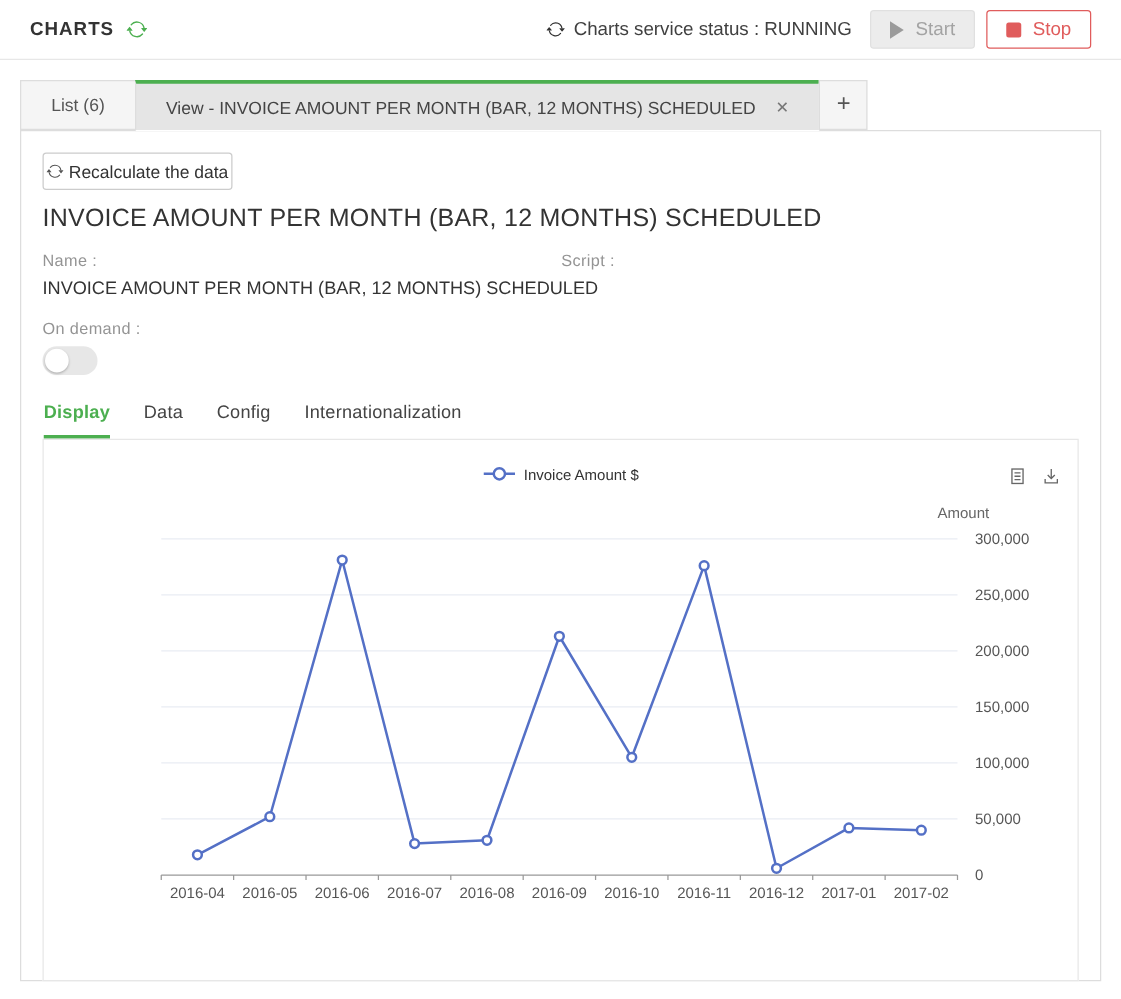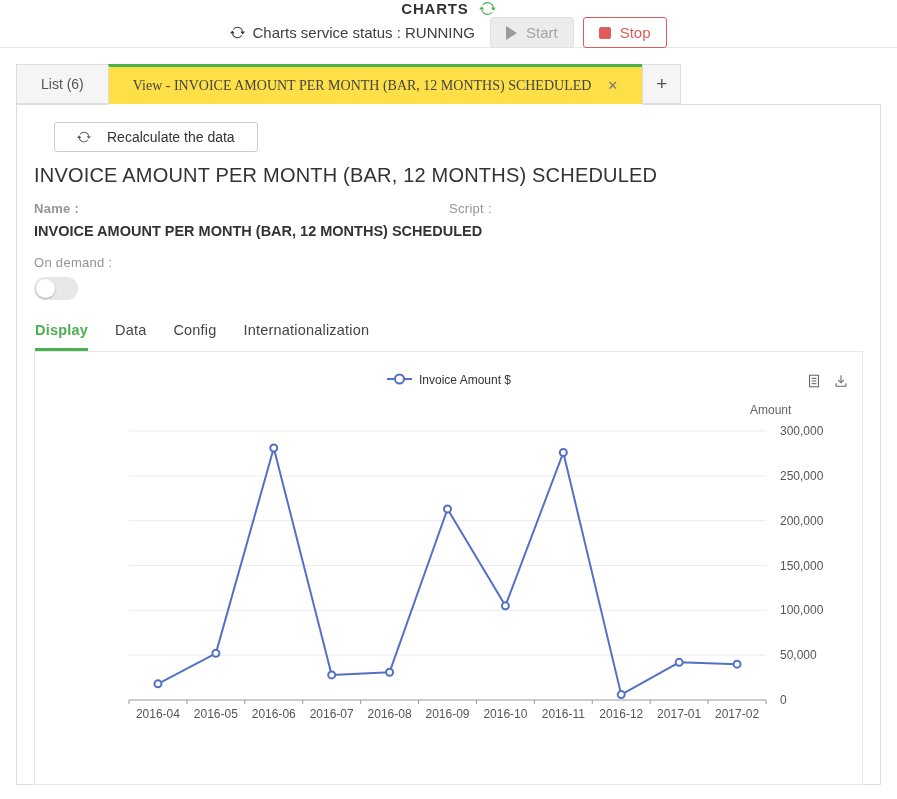--- a/index.html
+++ b/index.html
@@ -1,51 +1,51 @@
 <!DOCTYPE html>
 <html><head>
 <meta charset="utf-8">
 <style>
   * { margin:0; padding:0; box-sizing:border-box; }
   html,body { width:897px; background:#fff; font-family:"Liberation Sans", sans-serif; color:#333; }
   body { height:799px; overflow:hidden; }
 
   
   .app-header { height:48px; display:flex; align-items:center; justify-content:space-between;
-    padding:0 24px 0 24px; border-bottom:1px solid #e7e7e7;flex-direction:column; }
+    padding:0 24px 0 24px; border-bottom:1px solid #e7e7e7; }
   .app-title-wrap { display:flex; align-items:center; gap:10px; }
   .app-title { font-size:15px; font-weight:600; letter-spacing:0.8px; color:#333; }
   .icon-refresh { width:17px; height:17px; display:inline-block; }
   .header-right { display:flex; align-items:center; gap:9px; }
   .status-wrap { display:flex; align-items:center; gap:7px; font-size:15px; color:#404040; margin-right:6px; }
   .btn { display:inline-flex; align-items:center; gap:9px; font-size:15px; border-radius:3px;
     padding:6px 15px; cursor:pointer; border:1px solid transparent; background:#fff;
     font-family:"Liberation Sans", sans-serif; }
   .btn-start { background:#ececec; border-color:#e0e0e0; color:#a3a3a3; cursor:default;align-items:center; }
   .btn-stop { border-color:#e05c5c; color:#e05c5c; }
   .play-glyph { width:0; height:0; border-left:11px solid #9b9b9b; border-top:7px solid transparent; border-bottom:7px solid transparent; }
   .stop-glyph { width:12px; height:12px; background:#e05c5c; border-radius:2px; }
 
   
   .tabstrip { display:flex; align-items:flex-end; margin:16px 16px 0 16px; position:relative; z-index:2; }
   .tab { height:40px; display:flex; align-items:center; padding:0 24px; font-size:14px; color:#555;
     background:#f5f5f5; border:1px solid #ddd; cursor:pointer; }
   .tab + .tab { margin-left:-1px; }
-  .tab.active { background:#fde047; border-top:3px solid #4caf50; border-bottom:1px solid #fff;
-    margin-bottom:-1px; height:41px; color:#444;font-family:Liberation Serif, serif; }
+  .tab.active { background:#e5e5e5; border-top:3px solid #4caf50; border-bottom:1px solid #fff;
+    margin-bottom:-1px; height:41px; color:#444; }
   .tab-close { margin-left:16px; color:#777; font-size:13px; cursor:pointer; }
   .tab-add { padding:0 13px; font-size:19px; color:#555; }
 
   
   .panel { margin:0 16px; border:1px solid #ddd; background:#fff; height:681px; padding:17px; }
-  .btn-recalc { border:1px solid #ccc; color:#333; font-size:14px; padding:6px 22px; gap:16px;margin-left:20px; }
+  .btn-recalc { border:1px solid #ccc; color:#333; font-size:14px; padding:6px 2px; gap:4px; }
   .btn-recalc .icon-refresh { width:14px; height:14px; }
   .view-title { font-size:20px; font-weight:500; color:#333; margin:12px 0 14px 0; letter-spacing:0.2px; }
   .fields-row { display:flex; }
-  .field-col-left { width:415px;font-weight:bold; }
+  .field-col-left { width:415px; }
   .field-label { font-size:13px; color:#949494; letter-spacing:0.3px; }
   .field-value { font-size:14.5px; color:#333; margin-top:7px; white-space:nowrap; }
   .ondemand { margin-top:16px; }
   .toggle { margin-top:7px; width:44px; height:23px; background:#e7e7e7; border-radius:12px; position:relative; cursor:pointer; }
   .toggle-knob { position:absolute; left:2px; top:2px; width:19px; height:19px; background:#fff; border-radius:50%;
     box-shadow:0 1px 2px rgba(0,0,0,.25); }
 
   
   .subtabs { display:flex; gap:27px; margin-top:22px; padding-left:1px; }
   .subtab { font-size:14.5px; color:#444; padding-bottom:10px; cursor:pointer; letter-spacing:0.2px; }

